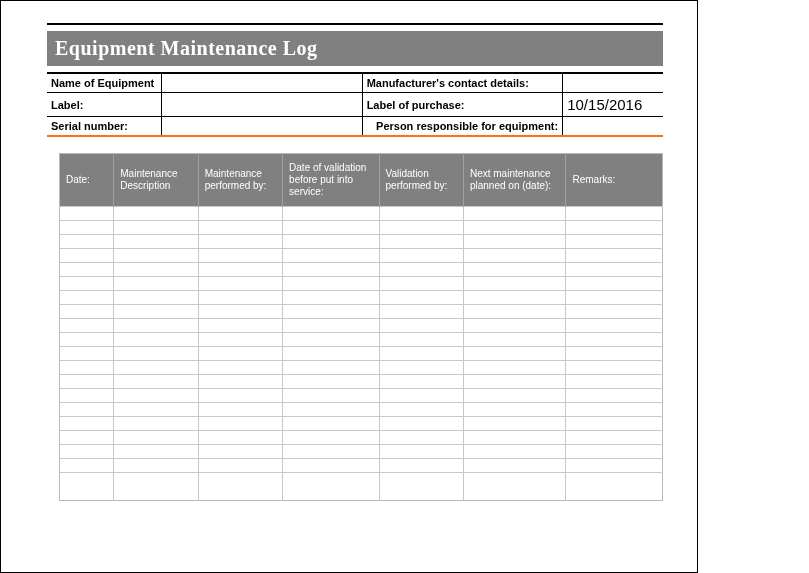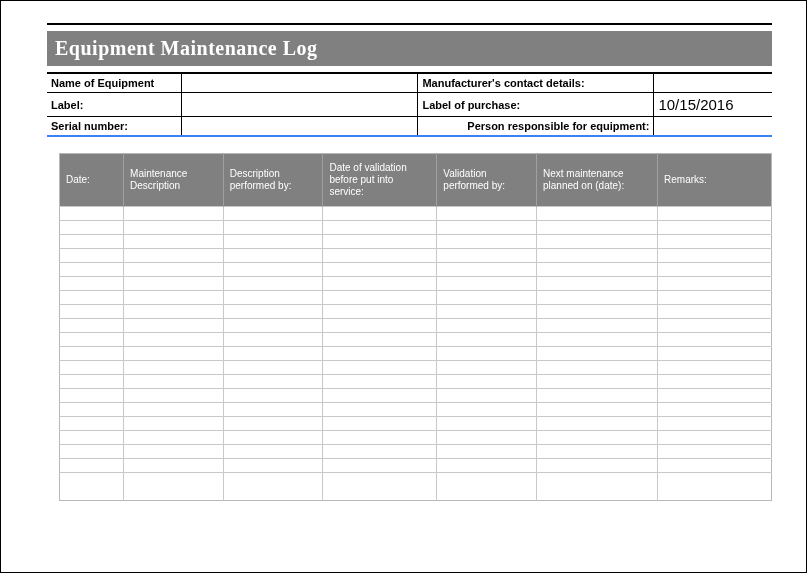--- a/index.html
+++ b/index.html
@@ -6,21 +6,21 @@
   body {
     margin: 0;
     padding: 0;
     background: #fff;
     font-family: Arial, sans-serif;
     width: 809px;
     height: 573px;
     overflow: hidden;
   }
   .page {
-    width: 807px;
+    width: 698px;
     height: 573px;
     padding: 22px 34px 14px 46px;
     border: 1px solid #000;
     position: relative;
   }
   .top-rule {
     border-top: 2px solid #000;
     margin-bottom: 6px;
   }
   .title-bar {
@@ -30,21 +30,21 @@
     font-weight: bold;
     font-size: 20px;
     padding: 6px 8px;
     letter-spacing: 0.5px;
   }
   .meta-table {
     border-collapse: collapse;
     width: 100%;
     margin-top: 6px;
     border-top: 2px solid #000;
-    border-bottom: 2px solid #3b82f6;
+    border-bottom: 2px solid #f97316;
   }
   .meta-table td {
     border-top: 1px solid #000;
     border-bottom: 1px solid #000;
     font-size: 11px;
     padding: 3px 4px;
     vertical-align: middle;
     height: 18px;
   }
   .meta-table td.label {
@@ -133,21 +133,21 @@
     </tr>
   </tbody>
     </table>
 
   <div class="log-wrap">
     <table class="log-table">
       <thead>
         <tr>
           <th style="width:9%">Date:</th>
           <th style="width:14%">Maintenance Description</th>
-          <th style="width:14%">Description performed by:</th>
+          <th style="width:14%">Maintenance performed by:</th>
           <th style="width:16%">Date of validation before put into service:</th>
           <th style="width:14%">Validation performed by:</th>
           <th style="width:17%">Next maintenance planned on (date):</th>
           <th style="width:16%">Remarks:</th>
         </tr>
       </thead>
       <tbody id="log-body">
           <tr>
             <td></td>
             <td></td>

